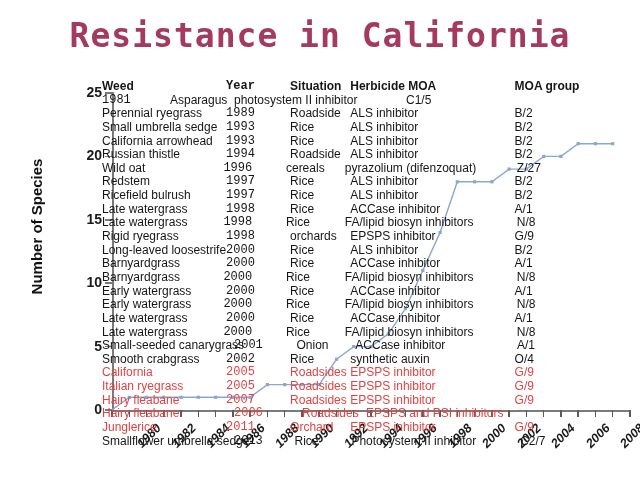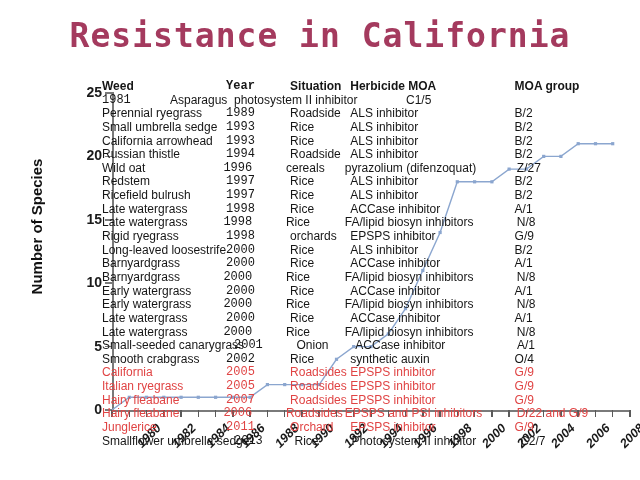--- a/index.html
+++ b/index.html
@@ -374,21 +374,20 @@
         <span class="c-year">2007</span>
         <span class="c-sit">Roadsides</span>
         <span class="c-moa">EPSPS inhibitor</span>
         <span class="c-grp">G/9</span>
       </div>
       <div class="trow red">
         <span class="c-weed">Hairy fleabane</span>
         <span class="c-year">2006</span>
         <span class="c-sit">Roadsides</span>
         <span class="c-moa">EPSPS and PSI inhibitors</span>
-        <span class="c-grp">D/22 and G/9</span>
       </div>
       <div class="trow red">
         <span class="c-weed">Junglerice</span>
         <span class="c-year">2011</span>
         <span class="c-sit">Orchard</span>
         <span class="c-moa">EPSPS inhibitor</span>
         <span class="c-grp">G/9</span>
       </div>
       <div class="trow">
         <span class="c-weed">Smallflower umbrella sedge</span>

